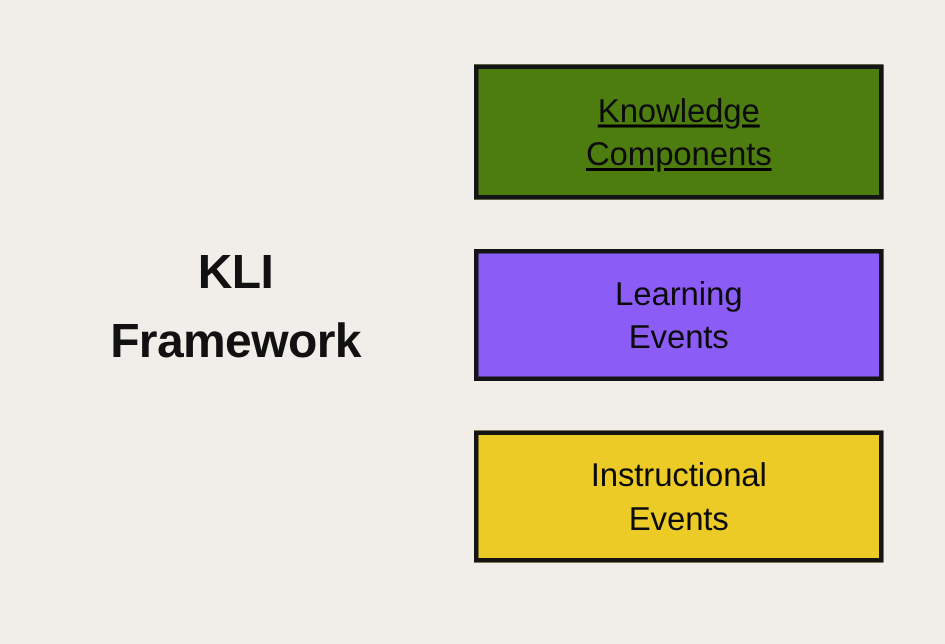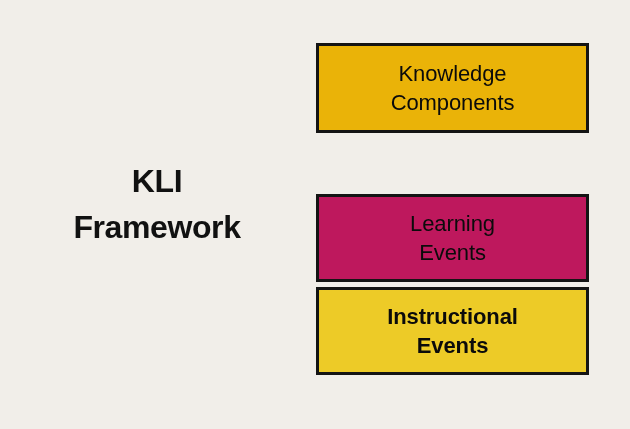--- a/index.html
+++ b/index.html
@@ -83,29 +83,29 @@
 </head>
 <body style="background: rgb(241, 238, 233);">
 
 <div id="diagram-canvas" style="background: rgb(241, 238, 233);">
 
   <div id="framework-title" style="color: rgb(17, 17, 17);">KLI
 Framework</div>
 
   <div id="boxes-column">
 
-    <div class="framework-box" id="box-knowledge-components" style="background: #eab308; border-color: rgb(20, 20, 20);">
+    <div class="framework-box" id="box-knowledge-components" style="background: #4d7c0f; border-color: rgb(20, 20, 20); text-decoration: underline;">
       <span class="framework-box-label" style="color: rgb(11, 11, 11);">Knowledge
 Components</span>
     </div>
 
-    <div class="framework-box" id="box-learning-events" style="background: #be185d; border-color: rgb(20, 20, 20); margin-top: 28px;">
+    <div class="framework-box" id="box-learning-events" style="background: #8b5cf6; border-color: rgb(20, 20, 20);">
       <span class="framework-box-label" style="color: rgb(11, 11, 11);">Learning
 Events</span>
     </div>
 
     <div class="framework-box" id="box-instructional-events" style="background: rgb(237, 203, 39); border-color: rgb(20, 20, 20);">
-      <span class="framework-box-label" style="color: rgb(11, 11, 11); font-weight: bold;">Instructional
+      <span class="framework-box-label" style="color: rgb(11, 11, 11);">Instructional
 Events</span>
     </div>
 
   </div>
 </div>
 
 </body></html>

